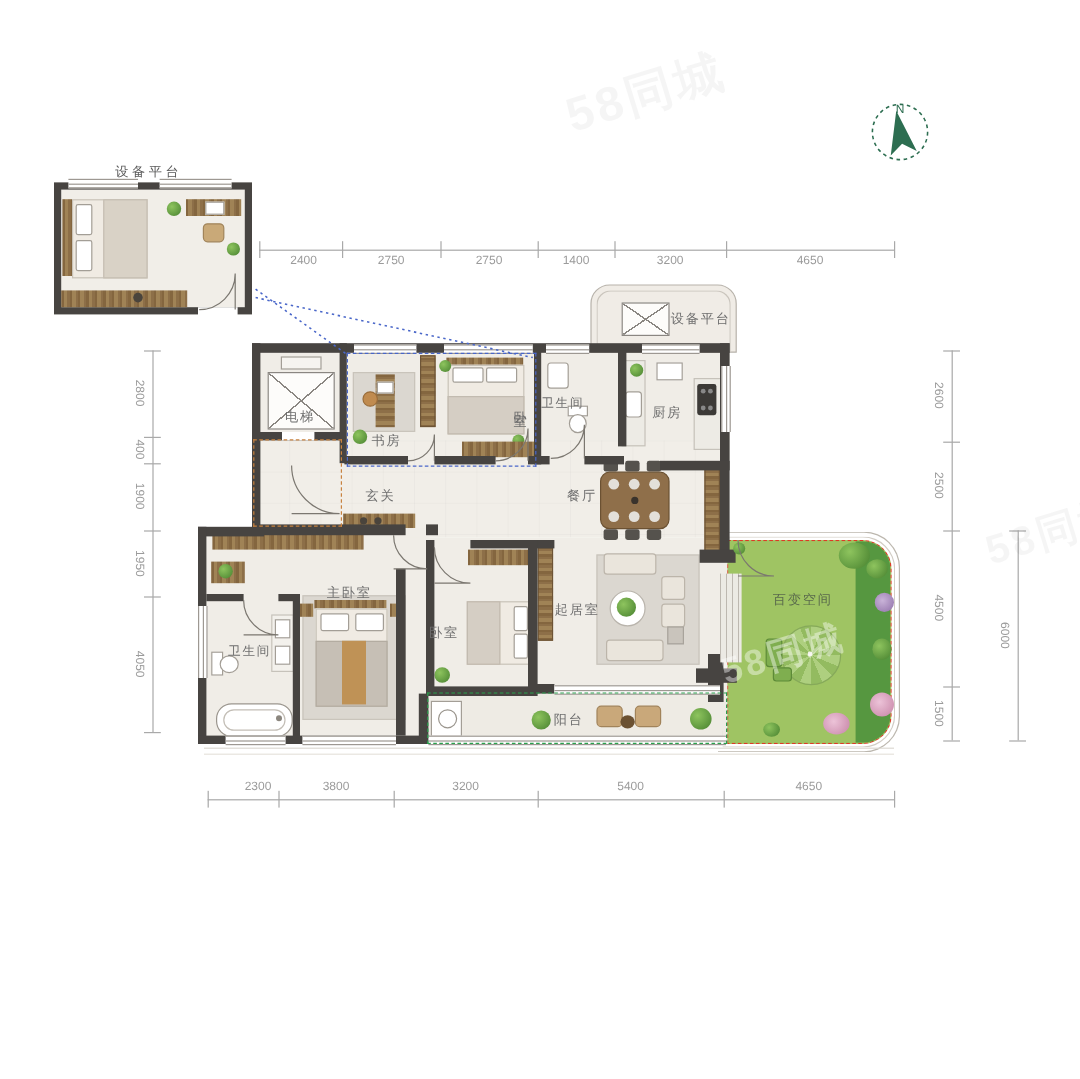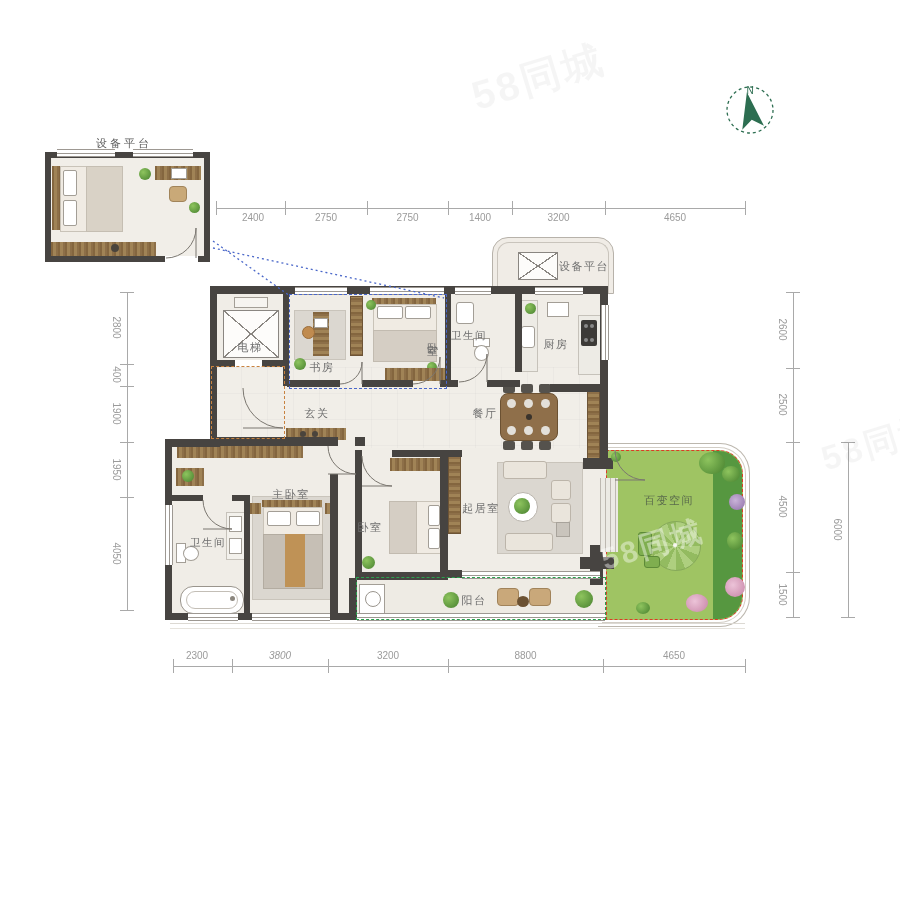--- a/index.html
+++ b/index.html
@@ -309,24 +309,24 @@
     <div class="dim-label" style="left: 456px; top: 212px; width: 48px;">1400</div>
     <div class="dim-label" style="left: 534.5px; top: 212px; width: 48px;">3200</div>
     <div class="dim-label" style="left: 651px; top: 212px; width: 48px;">4650</div>
     <div class="dim-line" style="left: 173px; top: 666px; width: 572px; height: 1px;"></div>
     <div class="dim-line" style="left: 173px; top: 659px; width: 1px; height: 14px;"></div>
     <div class="dim-line" style="left: 232px; top: 659px; width: 1px; height: 14px;"></div>
     <div class="dim-line" style="left: 328px; top: 659px; width: 1px; height: 14px;"></div>
     <div class="dim-line" style="left: 448px; top: 659px; width: 1px; height: 14px;"></div>
     <div class="dim-line" style="left: 603px; top: 659px; width: 1px; height: 14px;"></div>
     <div class="dim-line" style="left: 745px; top: 659px; width: 1px; height: 14px;"></div>
-    <div class="dim-label" style="left: 173px; top: 650px; width: 48px;">2300</div>
-    <div class="dim-label" style="left: 256px; top: 650px; width: 48px; font-style: italic;">3800</div>
+    <div class="dim-label" style="left: 191px; top: 650px; width: 48px;">2300</div>
+    <div class="dim-label" style="left: 256px; top: 650px; width: 48px;">3800</div>
     <div class="dim-label" style="left: 364px; top: 650px; width: 48px;">3200</div>
-    <div class="dim-label" style="left: 501.5px; top: 650px; width: 48px;">8800</div>
+    <div class="dim-label" style="left: 501.5px; top: 650px; width: 48px;">5400</div>
     <div class="dim-label" style="left: 650px; top: 650px; width: 48px;">4650</div>
     <div class="dim-line" style="left: 127px; top: 292px; width: 1px; height: 318px;"></div>
     <div class="dim-line" style="left: 120px; top: 292px; width: 14px; height: 1px;"></div>
     <div class="dim-line" style="left: 120px; top: 364px; width: 14px; height: 1px;"></div>
     <div class="dim-line" style="left: 120px; top: 386px; width: 14px; height: 1px;"></div>
     <div class="dim-line" style="left: 120px; top: 442px; width: 14px; height: 1px;"></div>
     <div class="dim-line" style="left: 120px; top: 497px; width: 14px; height: 1px;"></div>
     <div class="dim-line" style="left: 120px; top: 610px; width: 14px; height: 1px;"></div>
     <div class="dim-label vert" style="left: 92px; top: 322px; width: 48px;">2800</div>
     <div class="dim-label vert" style="left: 92px; top: 369px; width: 48px;">400</div>

